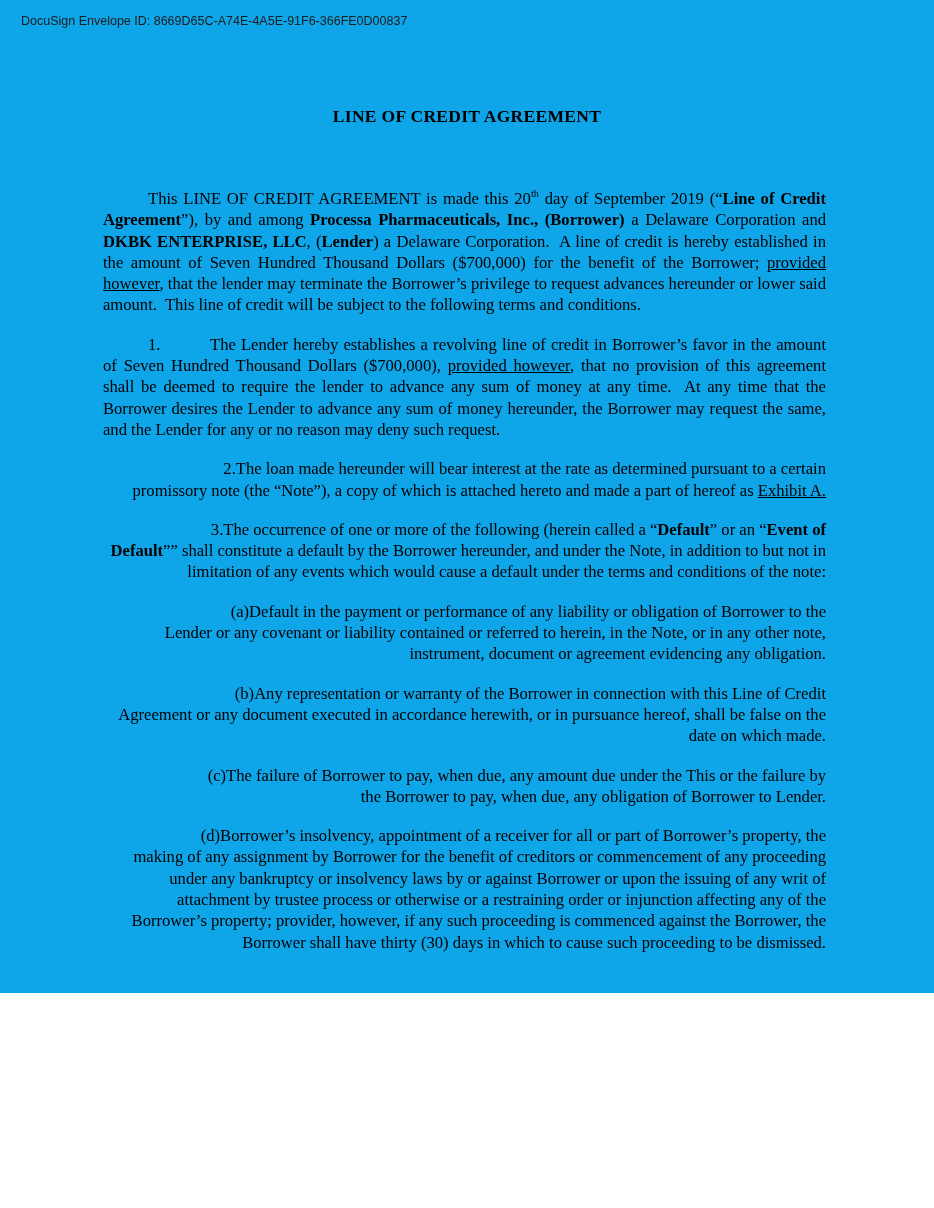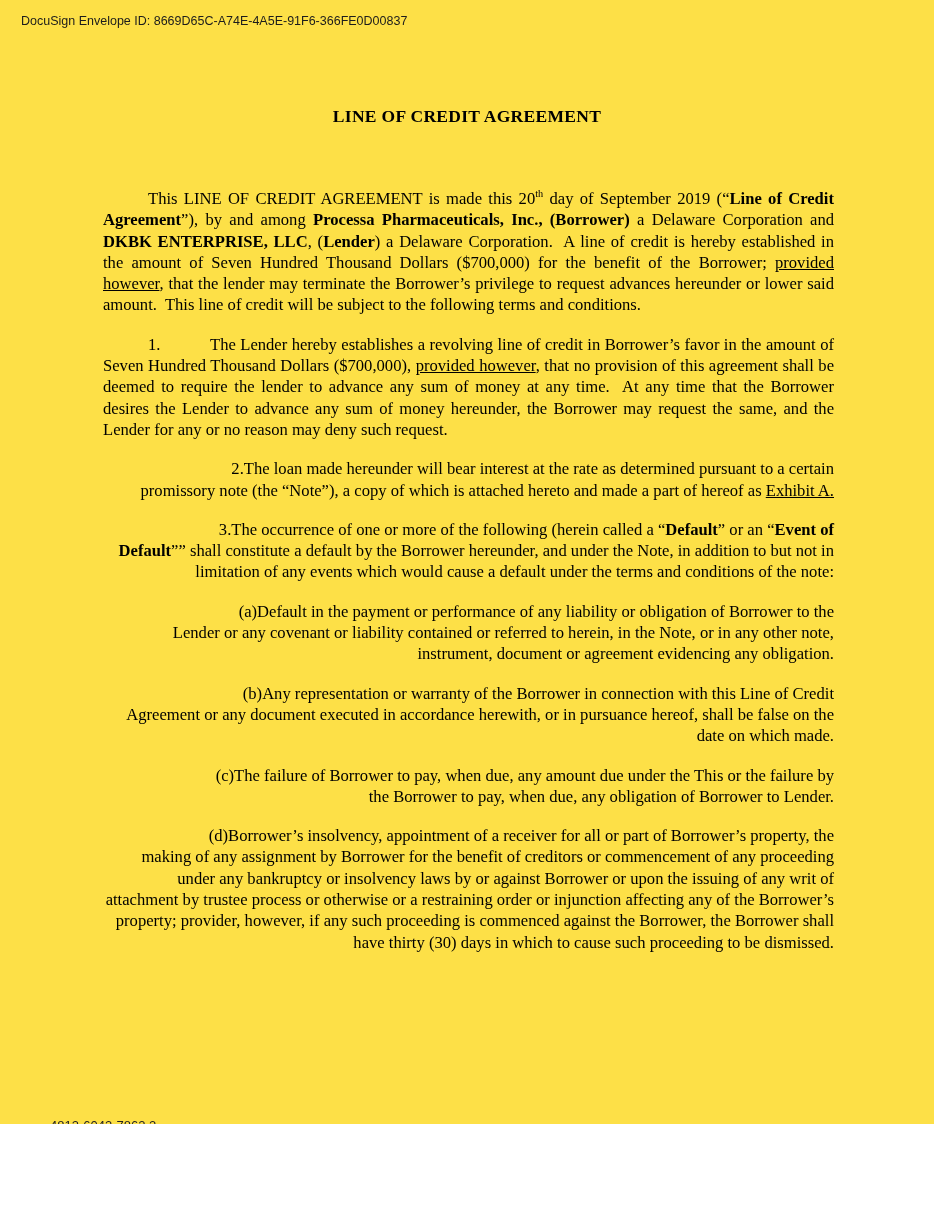--- a/index.html
+++ b/index.html
@@ -1,39 +1,39 @@
 <!DOCTYPE html>
 <html><head>
 <meta charset="utf-8">
 <style>
   html,body { margin:0; padding:0; background:#ffffff; }
   .page {
     position:relative;
-    width:934px; height:1124px;
-    background:#fde047;
+    width:934px; height:993px;
+    background:#0ea5e9;
     overflow:hidden;
   }
   .envelope-id {
     position:absolute; left:21px; top:14px;
     font-family:"Liberation Sans", sans-serif;
     font-size:12.5px; color:#1c1c1c;
   }
   .doc-title {
     position:absolute; left:0; right:0; top:106px;
     text-align:center;
     font-family:"Liberation Serif", serif;
     font-weight:bold; font-size:17.5px; letter-spacing:0.3px;
     color:#000;
   }
   .doc-body {
     position:absolute; left:103px; top:188px; width:731px;
     font-family:"Liberation Serif", serif;
     font-size:16.6px; line-height:21.3px; color:#000;
   }
-  p.para { margin:0 0 18px 0; text-indent:45px; }
+  p.para { margin:0 8px 18px 0; text-indent:45px; }
   p.para.justify { text-align:justify; }
   p.para.left { text-align:right; }
   .plabel { display:inline-block; min-width:62px; text-indent:0; }
   .run-b { font-weight:bold; }
   .run-u { text-decoration:underline; }
   sup.run-sup { font-size:0.62em; line-height:0; vertical-align:super; }
   .doc-footer {
     position:absolute; left:50px; top:1118px;
     font-family:"Liberation Sans", sans-serif;
     font-size:13px; color:#222;

